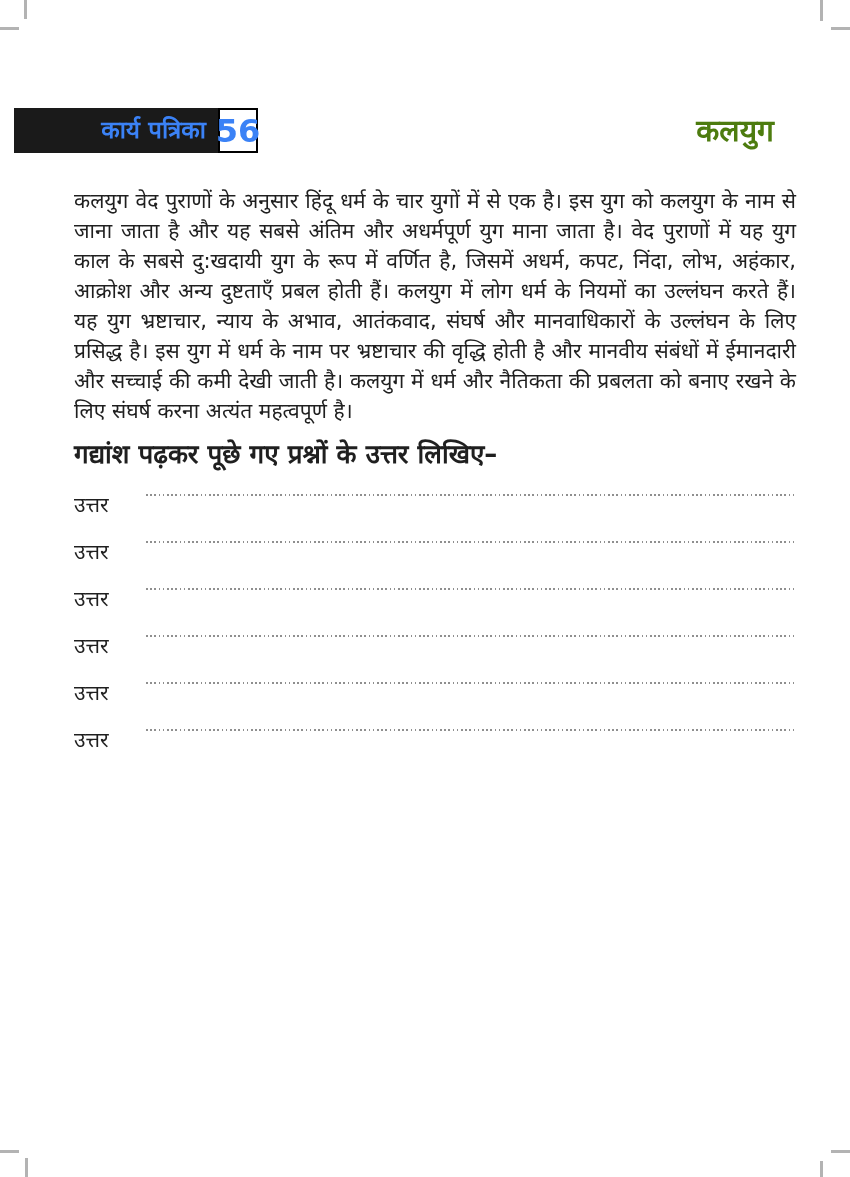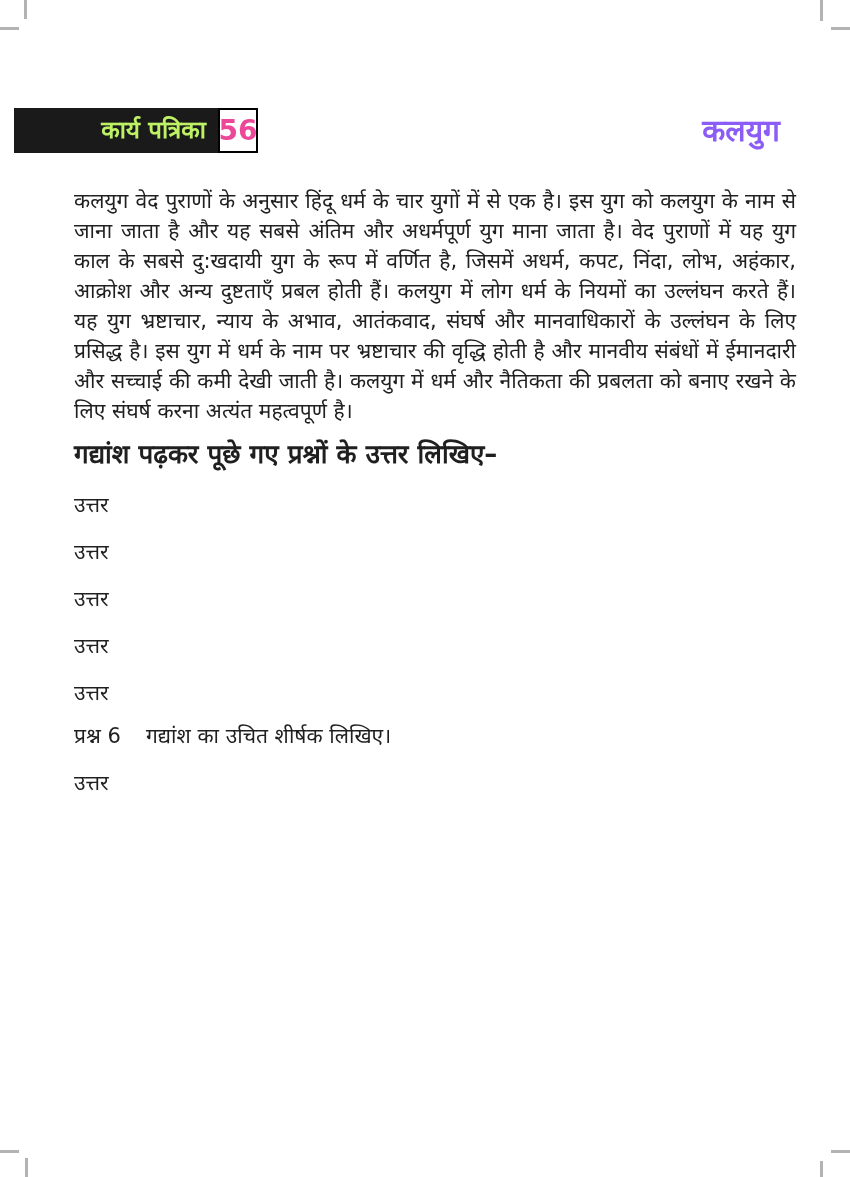--- a/index.html
+++ b/index.html
@@ -46,45 +46,45 @@
   .badge {
     display: flex;
     align-items: stretch;
     height: 45px;
     background: #1a1a1a;
     width: 244px;
     box-sizing: border-box;
   }
   .badge-label {
     flex: 1;
-    color: #bef264;
+    color: #3b82f6;
     font-weight: bold;
     font-size: 24px;
     line-height: 45px;
     text-align: right;
     padding-right: 12px;
     white-space: nowrap;
     margin-left: 32px;
   }
   .badge-number {
     width: 36px;
     background: #ffffff;
     border: 2px solid #000000;
-    color: #ec4899;
-    font-weight: bold;
-    font-size: 28px;
+    color: #3b82f6;
+    font-weight: bold;
+    font-size: 32px;
     display: flex;
     align-items: center;
     justify-content: center;
   }
   .page-title {
-    margin: 10px;
+    margin: 16px;
     font-size: 30px;
     font-weight: bold;
-    color: #8b5cf6;
+    color: #4d7c0f;
     line-height: 45px;
     white-space: nowrap;
   }
 
   
   .content {
     position: absolute;
     top: 186px;
     left: 74px;
     width: 722px;
@@ -107,21 +107,20 @@
     font-size: 21px;
     line-height: 30px;
   }
   .q-label { flex: 0 0 72px; white-space: nowrap; }
   .q-text { flex: 1; text-align: justify; }
   .a-row {
     display: flex;
     margin-top: 13px;
     height: 30px;
     align-items: flex-start;
-    flex-direction: column;
   }
   .a-label {
     flex: 0 0 72px;
     font-size: 21px;
     line-height: 30px;
     padding-top: 4px;
   }
   .a-line {
     flex: 1;
     height: 2px;
@@ -186,24 +185,20 @@
     </section>
 
     <section class="qa">
       <div class="a-row">
         <span class="a-label">उत्तर</span>
         <span class="a-line"></span>
       </div>
     </section>
 
     <section class="qa">
-      <div class="q-row">
-        <span class="q-label">प्रश्न 6</span>
-        <span class="q-text">गद्यांश का उचित शीर्षक लिखिए।</span>
-      </div>
       <div class="a-row">
         <span class="a-label">उत्तर</span>
         <span class="a-line"></span>
       </div>
     </section>
 
   </main>
 </div>
 
 </body></html>

